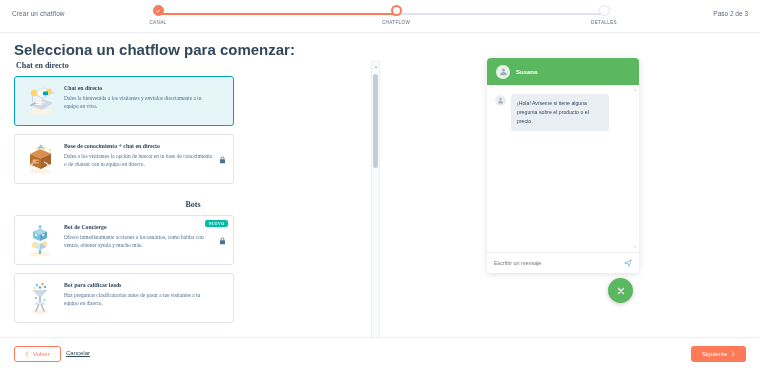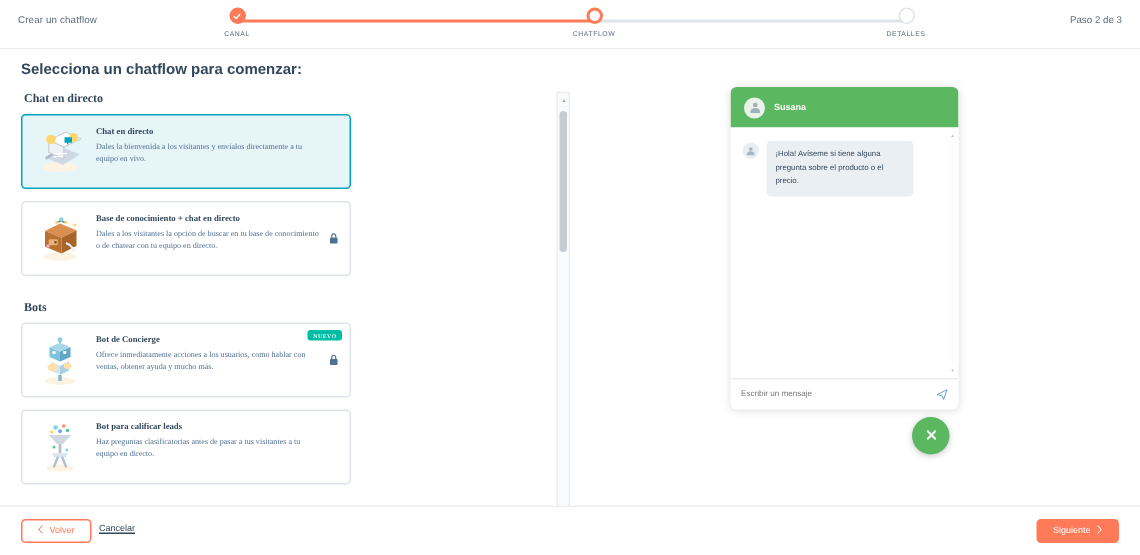--- a/index.html
+++ b/index.html
@@ -50,34 +50,34 @@
     color:#5b6b7c; text-transform:uppercase; white-space:nowrap;
   }
 
   
   .body-area {
     position:absolute; left:0; top:33px; width:760px; height:304px;
     background:#fff;
   }
   .section-title {
     position:absolute; left:14px; top:8px;
-    font-size:10px; font-weight:bold; color:#33475b;
+    font-size:15px; font-weight:bold; color:#33475b;
   }
 
   
   .list-pane {
     position:absolute; left:14px; top:28px; width:356px; height:272px;
     overflow:hidden;
     font-family:Liberation Serif, serif;
   }
   .group-label {
     font-size:8px; font-weight:bold; color:#33475b;
     margin:0 0 6px 2px;
   }
-  .group-label.second { margin-top:16px; }
+  .group-label.second { margin-top:16px;text-align:center; }
   .card {
     position:relative; width:220px; min-height:44px;
     border:1px solid #dfe3eb; border-radius:3px;
     background:#fff; padding:7px 8px 7px 8px;
     display:flex; gap:7px; margin-bottom:8px;
   }
   .card.selected { border:1px solid #00a4bd; background:#e5f5f8; }
   .card-icon {
     width:34px; height:34px; flex:0 0 34px;
     display:flex; align-items:center; justify-content:center;

